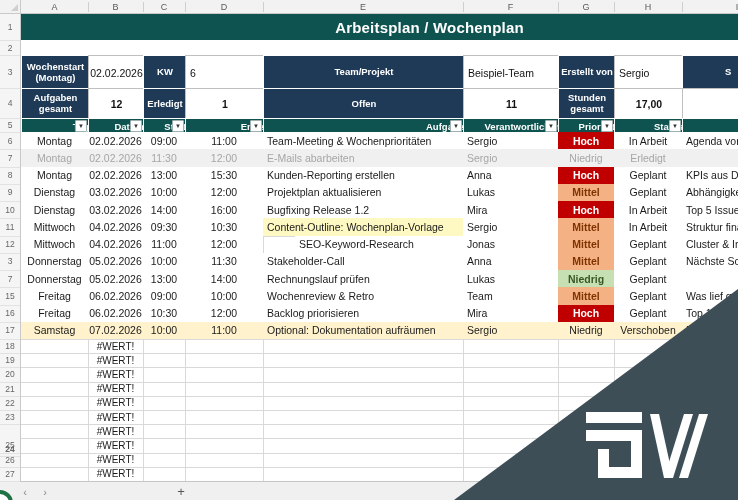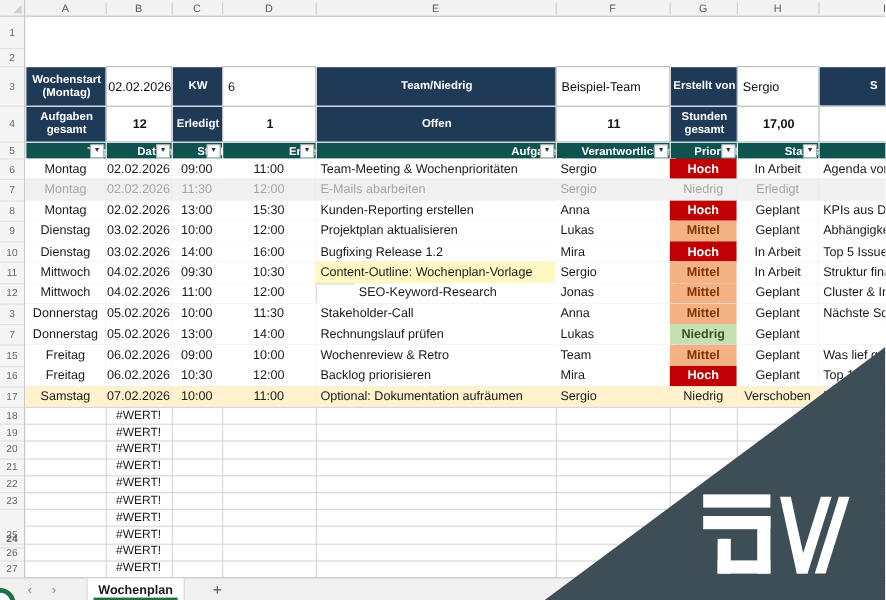--- a/index.html
+++ b/index.html
@@ -47,27 +47,30 @@
   #watermark{left:0;top:0;width:738px;height:500px;z-index:50;pointer-events:none;}
 </style>
 </head>
 <body>
 
 <div id="app">
   <div id="colbar" class="abs"></div>
   <div id="selectall" class="abs"></div>
   <div id="gutter" class="abs"></div>
 
+  <div id="banner" class="abs">
+    <div class="t">Arbeitsplan / Wochenplan</div>
+  </div>
 
   <div id="inforows">
       <div class="info-label" style="position: absolute; left: 21px; top: 55px; width: 67px; height: 33px;">Wochenstart (Montag)</div>
       <div class="info-value center" style="position: absolute; left: 88px; top: 55px; width: 55px; height: 33px;">02.02.2026</div>
       <div class="info-label" style="position: absolute; left: 143px; top: 55px; width: 42px; height: 33px;">KW</div>
       <div class="info-value" style="position: absolute; left: 185px; top: 55px; width: 78px; height: 33px; padding-left: 4px;">6</div>
-      <div class="info-label" style="position: absolute; left: 263px; top: 55px; width: 200px; height: 33px;">Team/Niedrig</div>
+      <div class="info-label" style="position: absolute; left: 263px; top: 55px; width: 200px; height: 33px;">Team/Projekt</div>
       <div class="info-value" style="position: absolute; left: 463px; top: 55px; width: 95px; height: 33px; padding-left: 4px;">Beispiel-Team</div>
       <div class="info-label" style="position: absolute; left: 558px; top: 55px; width: 56px; height: 33px;">Erstellt von</div>
       <div class="info-value" style="position: absolute; left: 614px; top: 55px; width: 68px; height: 33px; padding-left: 4px;">Sergio</div>
       <div class="info-label left" style="position: absolute; left: 682px; top: 55px; width: 110px; height: 33px; justify-content: flex-start; padding-left: 42px;">S</div>
       <div class="info-label" style="position: absolute; left: 21px; top: 88px; width: 67px; height: 30px;">Aufgaben gesamt</div>
       <div class="info-value center bold" style="position: absolute; left: 88px; top: 88px; width: 55px; height: 30px;">12</div>
       <div class="info-label" style="position: absolute; left: 143px; top: 88px; width: 42px; height: 30px;">Erledigt</div>
       <div class="info-value center bold" style="position: absolute; left: 185px; top: 88px; width: 78px; height: 30px;">1</div>
       <div class="info-label" style="position: absolute; left: 263px; top: 88px; width: 200px; height: 30px;">Offen</div>
       <div class="info-value center bold" style="position: absolute; left: 463px; top: 88px; width: 95px; height: 30px;">11</div>
@@ -331,24 +334,20 @@
       <div class="wcell" style="position: absolute; left: 263px; top: 466.8px; width: 200px; height: 14.2px;"></div>
       <div class="wcell" style="position: absolute; left: 463px; top: 466.8px; width: 95px; height: 14.2px;"></div>
       <div class="wcell" style="position: absolute; left: 558px; top: 466.8px; width: 56px; height: 14.2px;"></div>
       <div class="wcell" style="position: absolute; left: 614px; top: 466.8px; width: 68px; height: 14.2px;"></div>
       <div class="wcell" style="position: absolute; left: 682px; top: 466.8px; width: 110px; height: 14.2px;"></div>
     </div>
 
   <div id="tabbar" class="abs">
     <div class="navarrow" style="left:18px">‹</div>
     <div class="navarrow" style="left:38px">›</div>
-    <div id="sheettab">
-      <span>Wochenplan</span>
-      <span class="underline"></span>
-    </div>
     <div id="addsheet">+</div>
   </div>
 
   <div id="greencircle" class="abs"></div>
 
   <svg id="watermark" class="abs" viewBox="0 0 738 500">
     <polygon points="738,289 738,500 454,500" fill="#3E4E57"></polygon>
     <g fill="#ffffff" transform="translate(586,408)">
       <rect x="0" y="4" width="56" height="11"></rect>
       <rect x="0" y="22" width="56" height="11"></rect>

